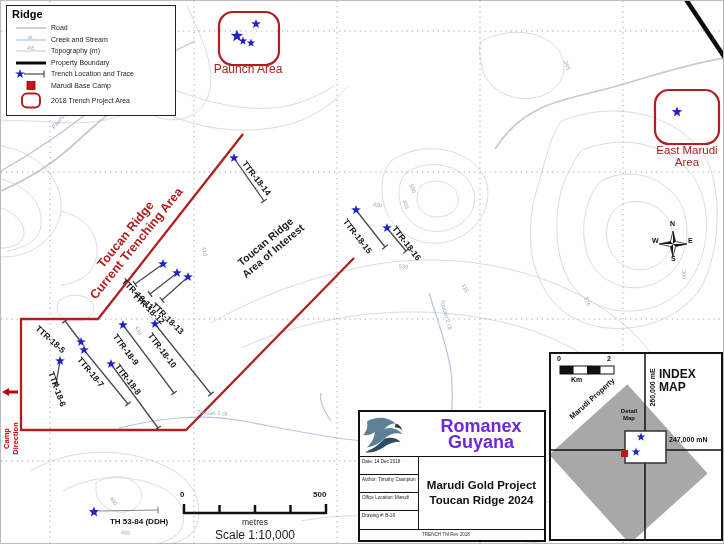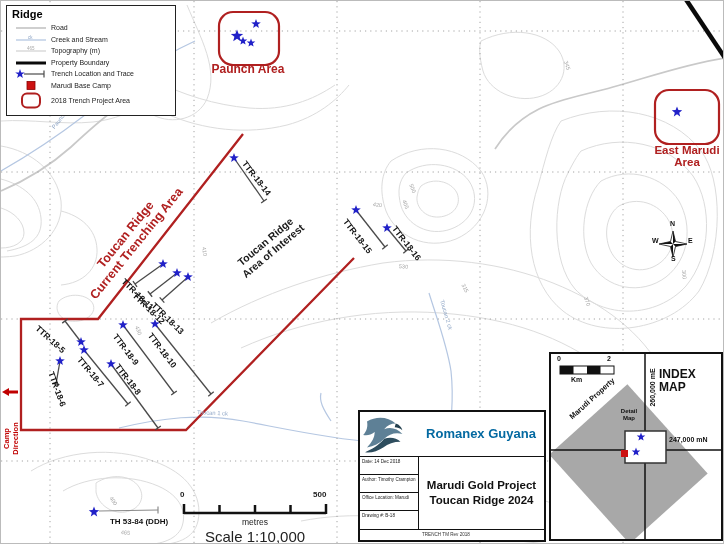--- a/index.html
+++ b/index.html
@@ -17,32 +17,32 @@
   #legend{position:absolute;left:5px;top:4px;width:170px;height:111px;background:#fff;border:1.3px solid #222;box-sizing:border-box;}
   #legend .ttl{font-size:11px;font-weight:bold;color:#000;margin:2px 0 2px 5px;}
   .lg-row{display:flex;align-items:center;height:11.6px;margin-left:4px;}
   .lg-sym{width:40px;display:flex;justify-content:center;align-items:center;flex:0 0 40px;}
   .lg-txt{font-size:7px;color:#222;line-height:7.5px;}
   .lg-row.tall{height:18px;}
   
   .red-anno{color:#b02020;font-weight:bold;text-align:center;}
   .blk-anno{color:#1a1a1a;font-weight:bold;text-align:center;}
   
-  .area-lbl{color:#b02020;font-weight:bold;text-align:center;font-size:11.5px;line-height:12px;}
+  .area-lbl{color:#b02020;font-weight:normal;text-align:center;font-size:11.5px;line-height:12px;}
   
   .sb-num{font-size:8px;color:#222;font-weight:bold;}
   .sb-txt{font-size:8.5px;color:#222;text-align:center;}
   
   #compass{position:absolute;left:650px;top:222px;width:44px;height:44px;}
   #compass span{position:absolute;font-size:7px;font-weight:bold;color:#111;}
   
   #titleblock{position:absolute;left:357px;top:409px;width:188px;height:132px;background:#fff;border:2px solid #111;box-sizing:border-box;display:flex;flex-direction:column;}
   #tb-head{height:46px;border-bottom:1.5px solid #111;display:flex;align-items:center;}
   #tb-logo{width:58px;height:44px;flex:0 0 58px;}
-  #tb-co{flex:1;text-align:center;font-size:13px;font-weight:bold;color:#0369a1;line-height:16px;}
+  #tb-co{flex:1;text-align:center;font-size:18px;font-weight:bold;color:#6d28d9;line-height:16px;}
   #tb-body{display:flex;height:72px;}
   #tb-cells{width:58px;flex:0 0 58px;border-right:1.5px solid #111;display:flex;flex-direction:column;}
   .tb-cell{height:18px;border-bottom:1px solid #111;font-size:4.6px;color:#222;padding:1.5px 2px;box-sizing:border-box;line-height:5.4px;overflow:hidden;}
   .tb-cell:last-child{border-bottom:none;}
   #tb-title{flex:1;display:flex;flex-direction:column;justify-content:center;text-align:center;font-size:11.5px;font-weight:600;color:#111;line-height:15.5px;}
   #tb-foot{height:11px;border-top:1.5px solid #111;font-size:4.6px;color:#333;padding-left:62px;line-height:10px;}
   
   #indexmap{position:absolute;left:548px;top:351px;width:174px;height:189px;background:#fff;border:2px solid #111;box-sizing:border-box;}
   #indexmap .im-lbl{position:absolute;font-weight:bold;color:#111;}
   #im-title{left:108px;top:14px;width:60px;text-align:left;font-size:12px;line-height:13px;}
@@ -294,21 +294,21 @@
   <div class="lbl" id="campdir">
     <div>Camp</div>
     <div>Direction</div>
   </div>
 
   <div class="lbl" style="left:100px;top:516px;width:76px;text-align:center;font-size:8px;font-weight:bold;color:#111;">TH 53-84 (DDH)</div>
 
   <div class="lbl sb-num" style="left:179px;top:489px;">0</div>
   <div class="lbl sb-num" style="left:312px;top:489px;">500</div>
   <div class="lbl sb-txt" style="left:214px;top:516px;width:80px;text-align:center;">metres</div>
-  <div class="lbl sb-txt" style="left:204px;top:527px;width:100px;font-size:15px;">Scale 1:10,000</div>
+  <div class="lbl sb-txt" style="left:204px;top:527px;width:100px;font-size:12px;">Scale 1:10,000</div>
 
   <div id="compass">
     <svg width="44" height="44">
       <polygon points="22,8 24.5,18.5 36,21 24.5,23.5 22,34 19.5,23.5 8,21 19.5,18.5" fill="#fff" stroke="#111" stroke-width="0.8"></polygon>
       <path d="M22,8 L24.5,18.5 L22,21 Z M36,21 L24.5,23.5 L22,21 Z M22,34 L19.5,23.5 L22,21 Z M8,21 L19.5,18.5 L22,21 Z" fill="#111"></path>
     </svg>
     <span style="left:19px;top:-3px;">N</span>
     <span style="left:37px;top:14px;">E</span>
     <span style="left:20px;top:32px;">S</span>
     <span style="left:1px;top:14px;">W</span>

